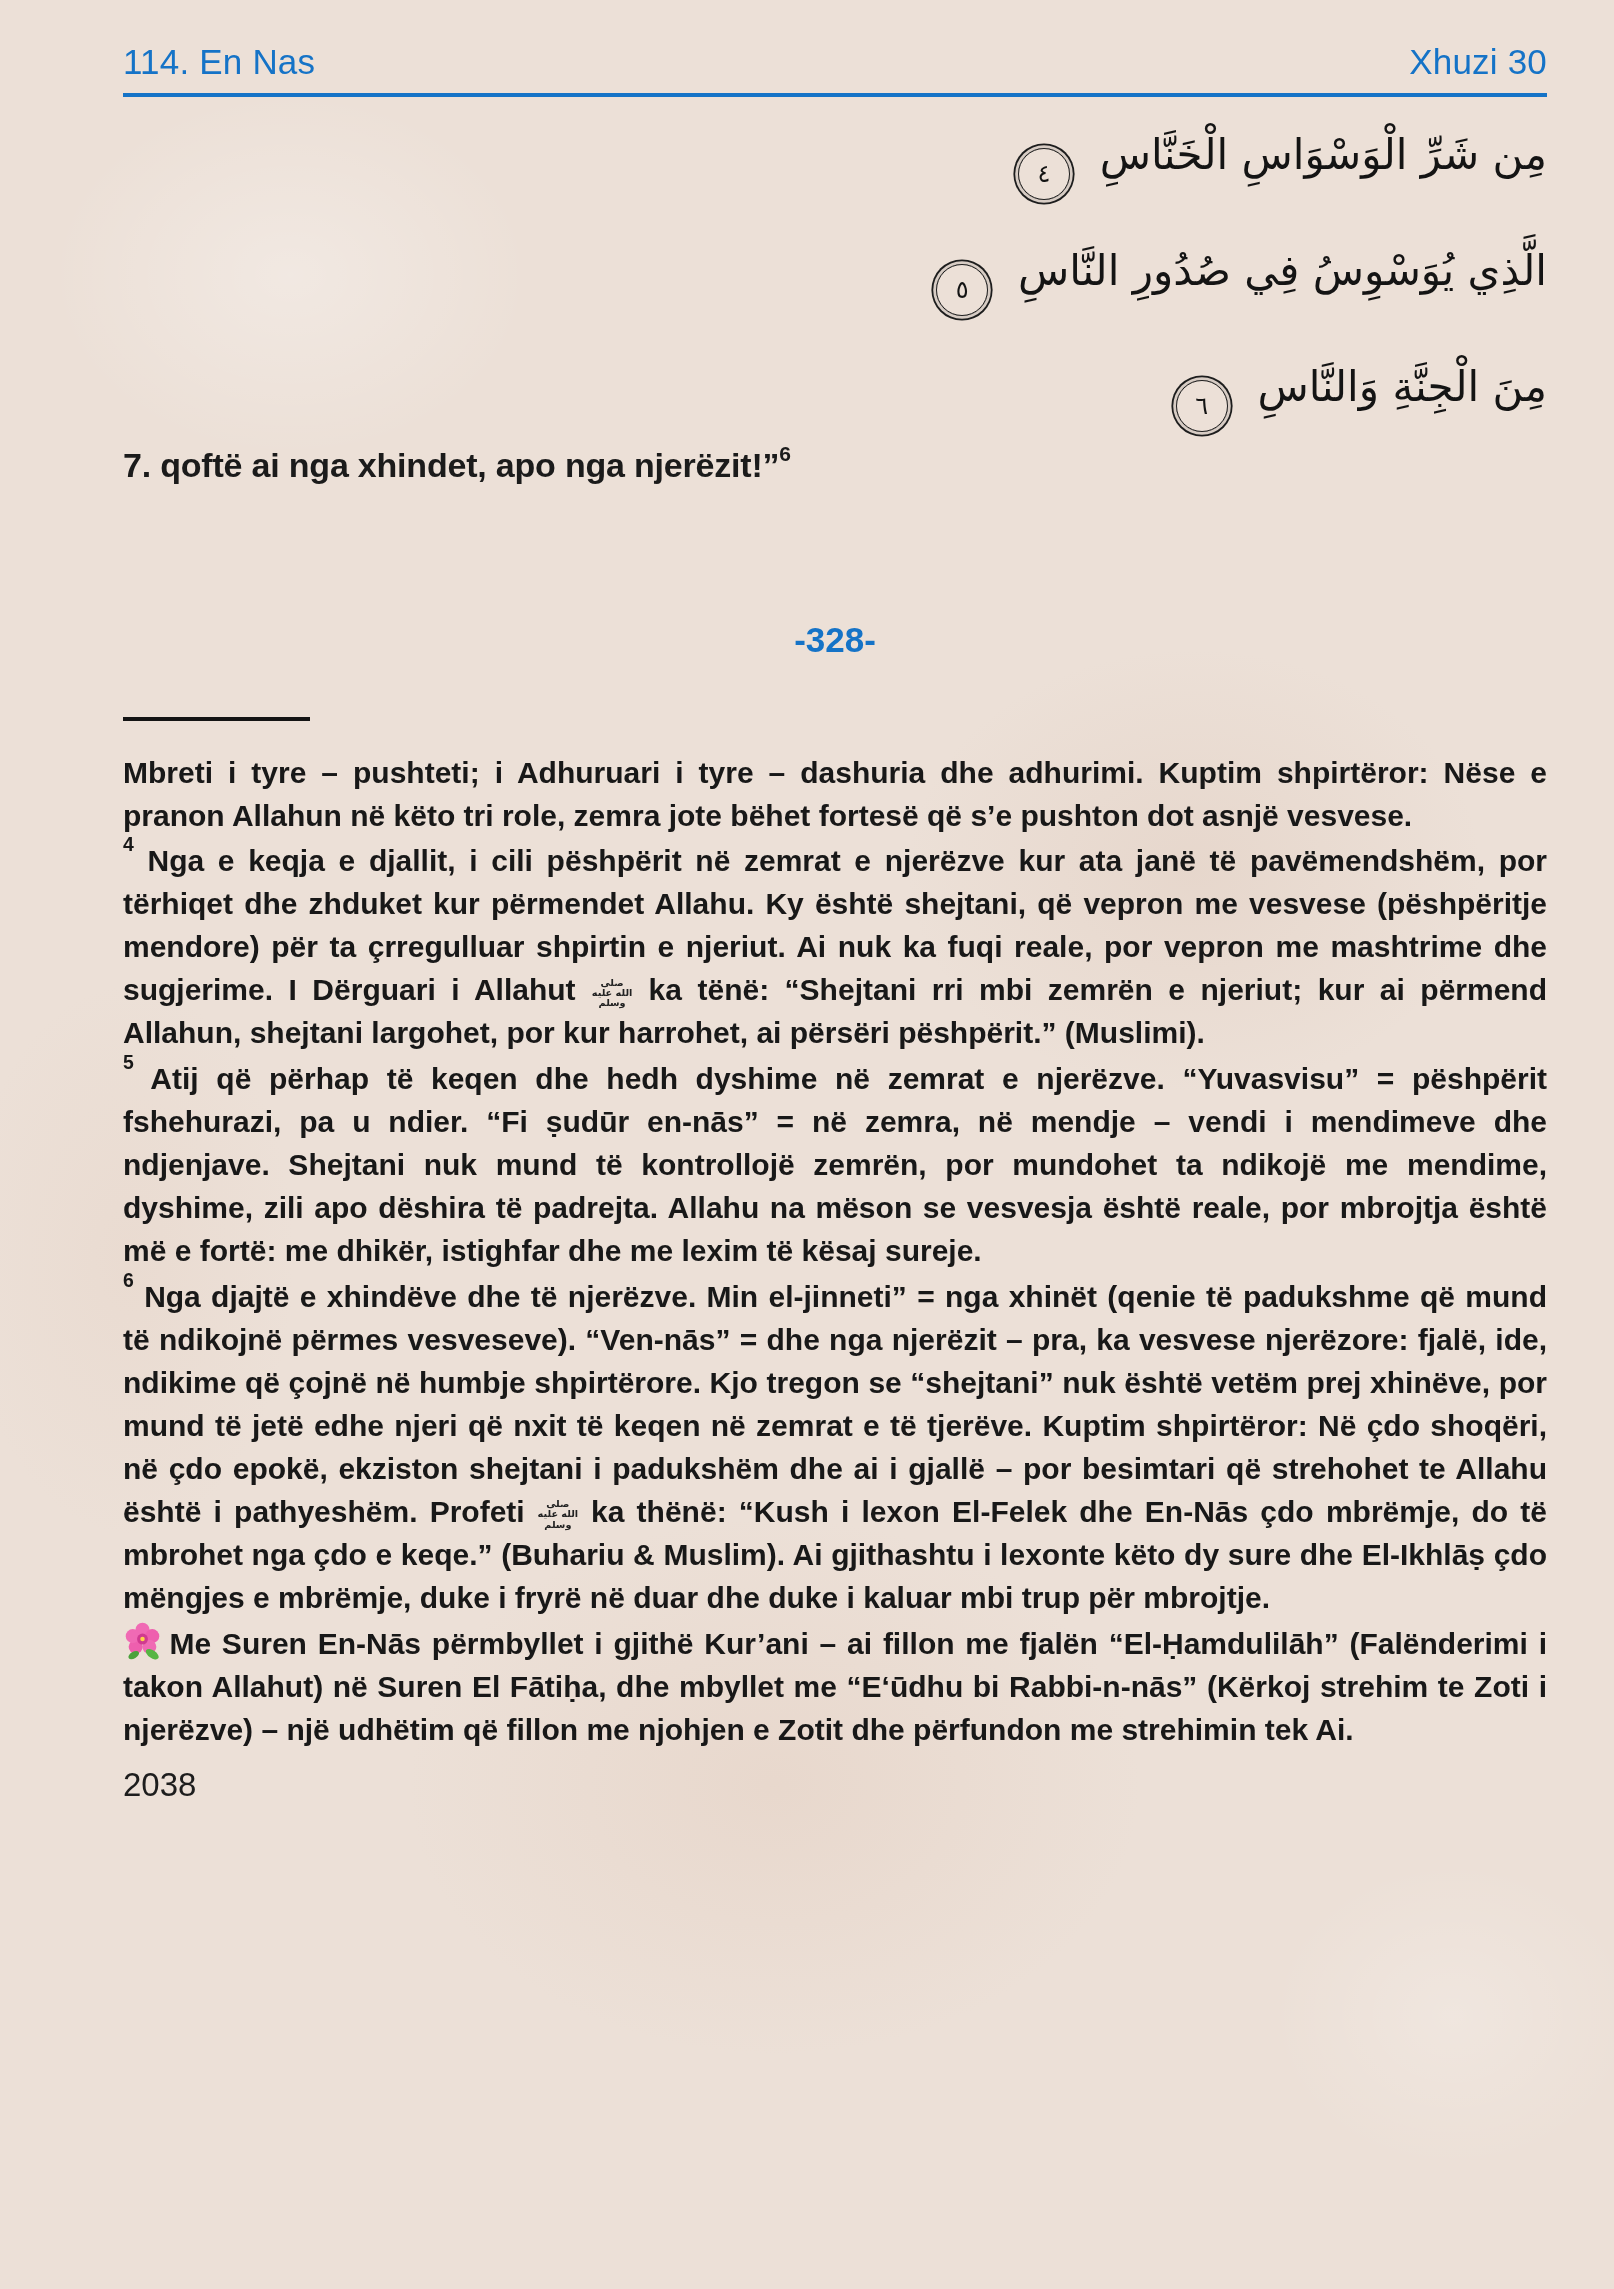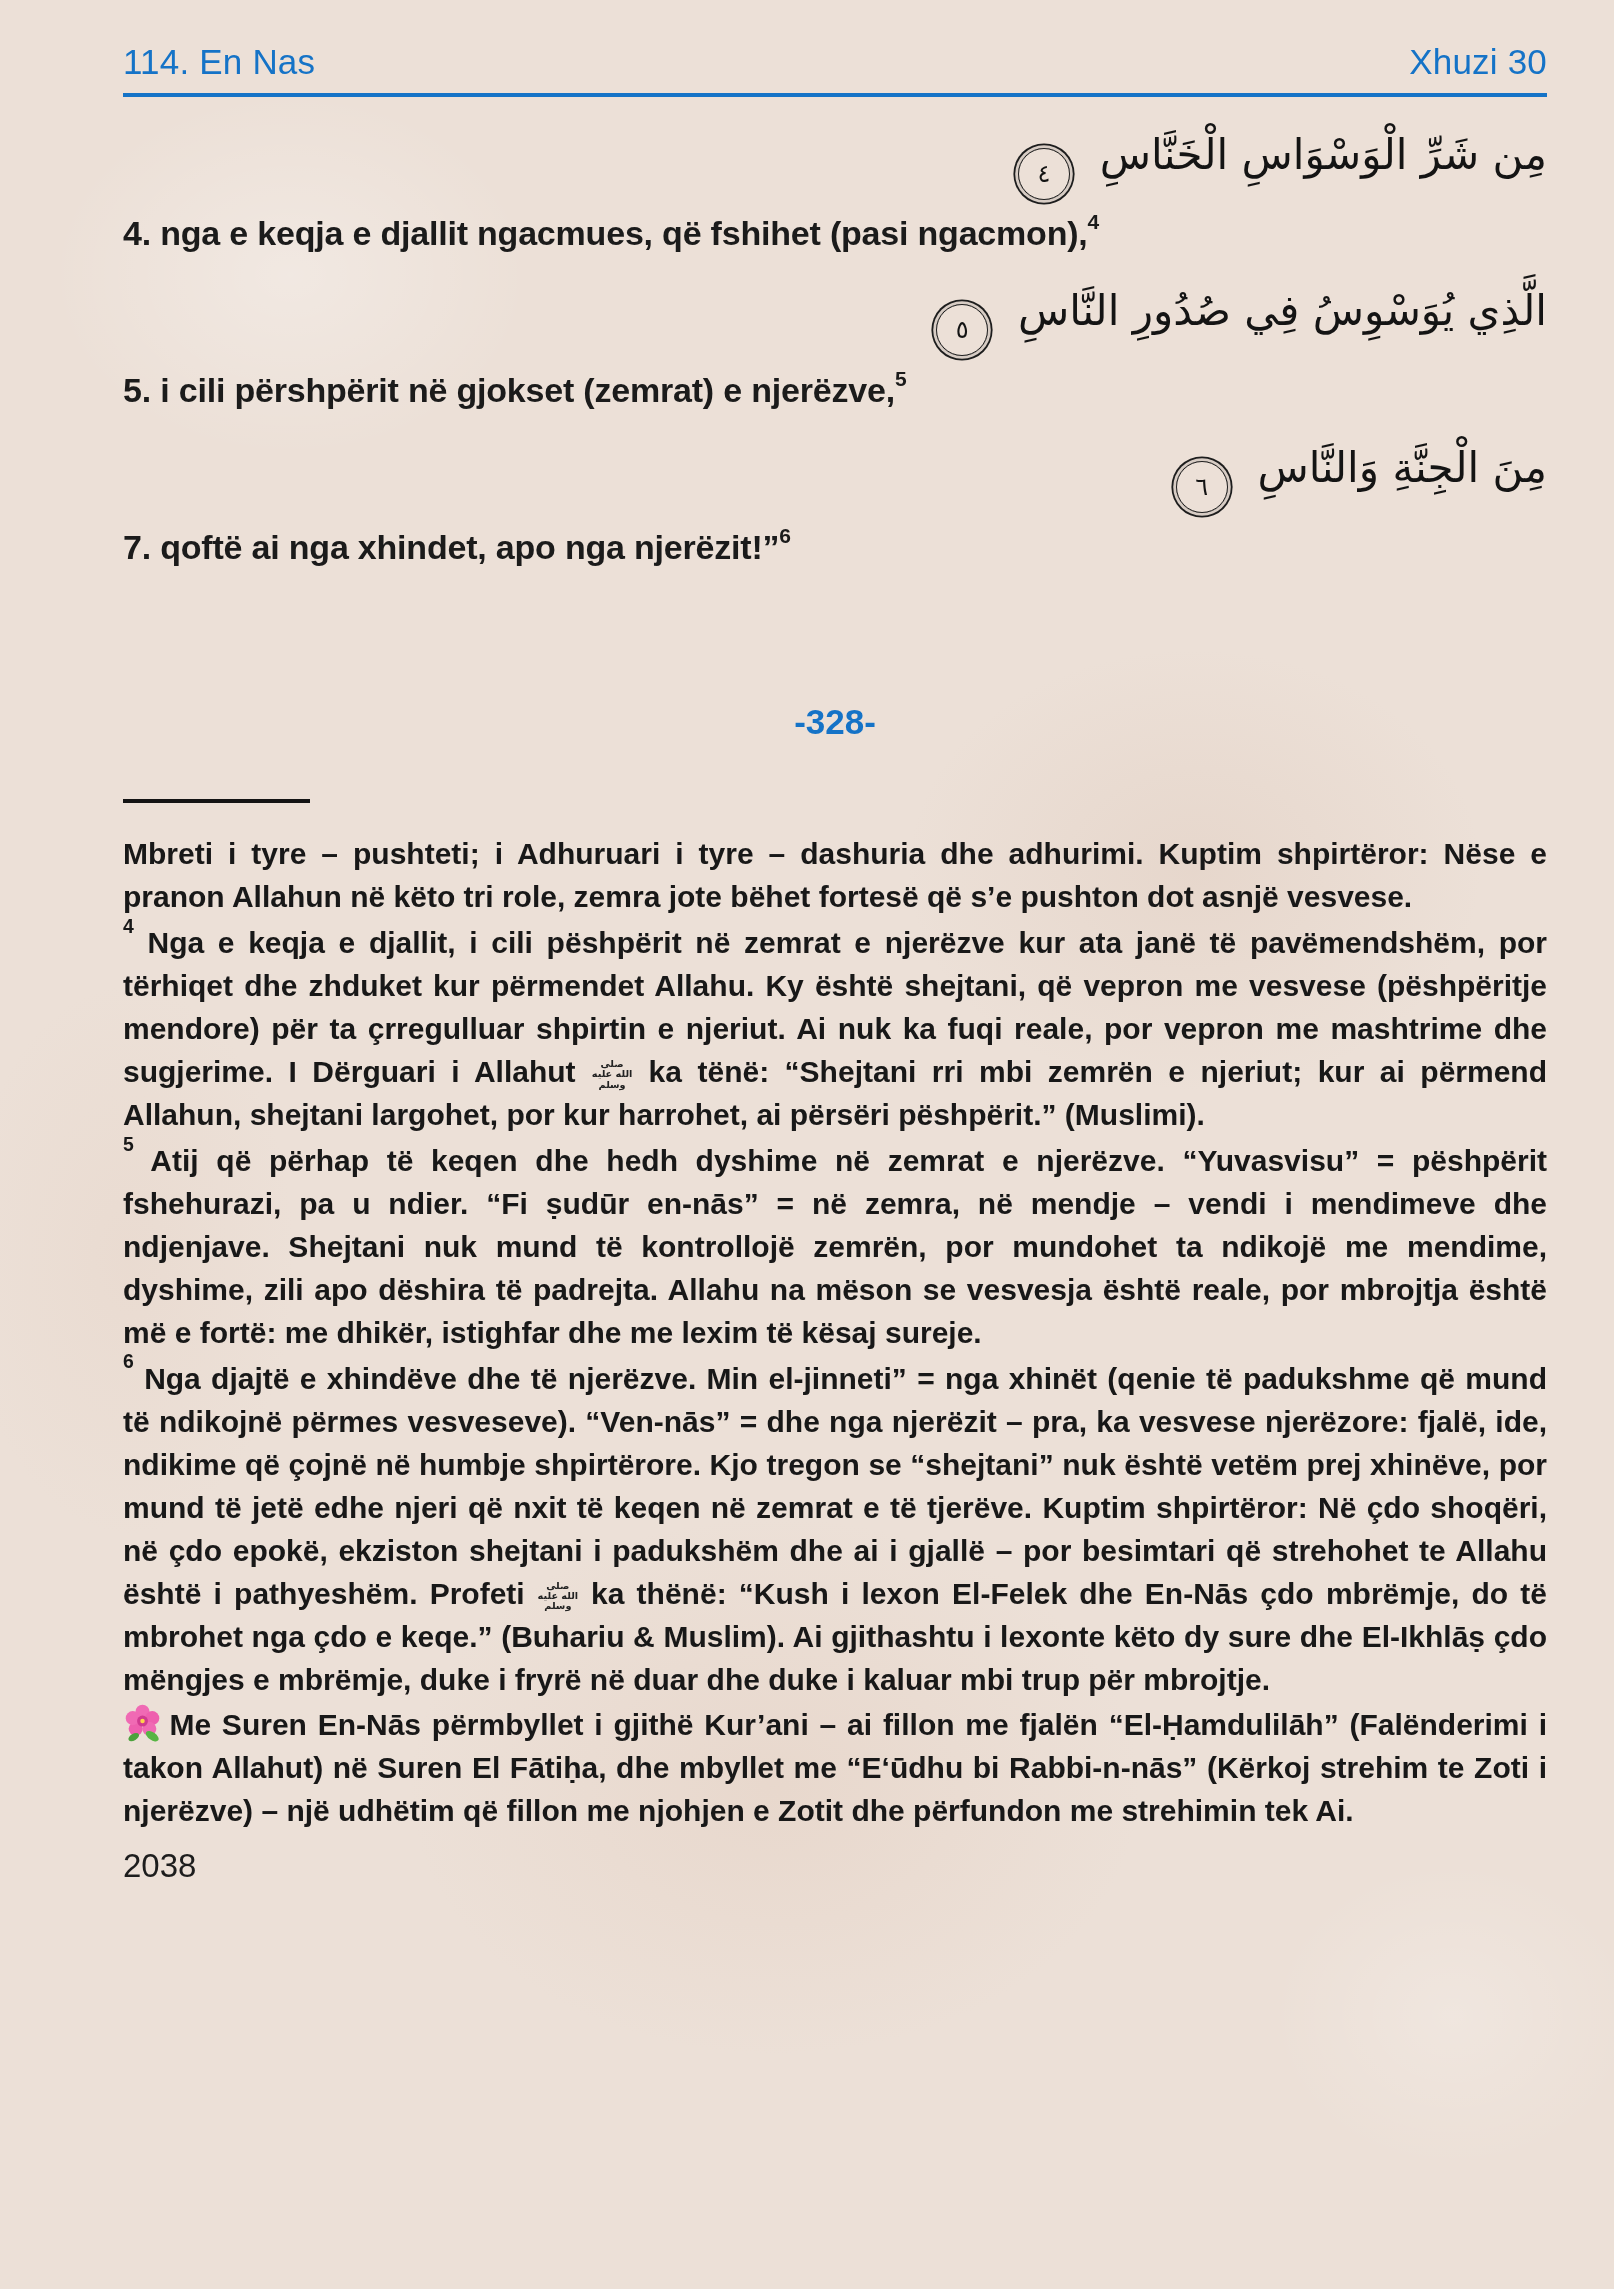--- a/index.html
+++ b/index.html
@@ -141,31 +141,29 @@
   </header>
   <div class="hdr-rule"></div>
 
   <section>
     <div class="ayah">
       <span class="ayah-text">مِن شَرِّ الْوَسْوَاسِ الْخَنَّاسِ</span>
       <span class="ayah-mark">
           <span>٤</span>
         </span>
     </div>
-    <p class="trans"><span>4. nga e keqja e djallit ngacmues, që fshihet (pasi ngacmon),</span><sup>4</sup></p>
   </section>
 
   <section>
     <div class="ayah">
       <span class="ayah-text">الَّذِي يُوَسْوِسُ فِي صُدُورِ النَّاسِ</span>
       <span class="ayah-mark">
           <span>٥</span>
         </span>
     </div>
-    <p class="trans"><span>5. i cili përshpërit në gjokset (zemrat) e njerëzve,</span><sup>5</sup></p>
   </section>
 
   <section>
     <div class="ayah">
       <span class="ayah-text">مِنَ الْجِنَّةِ وَالنَّاسِ</span>
       <span class="ayah-mark">
           <span>٦</span>
         </span>
     </div>
     <p class="trans"><span>7. qoftë ai nga xhindet, apo nga njerëzit!”</span><sup>6</sup></p>

